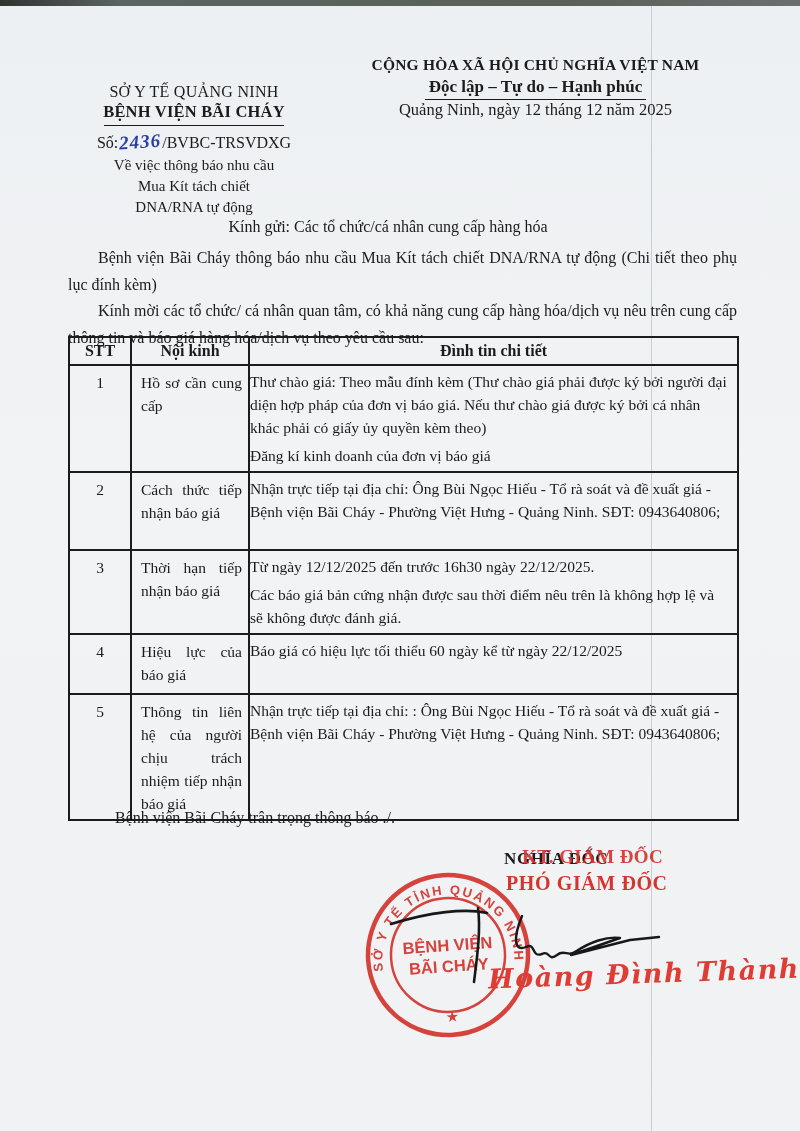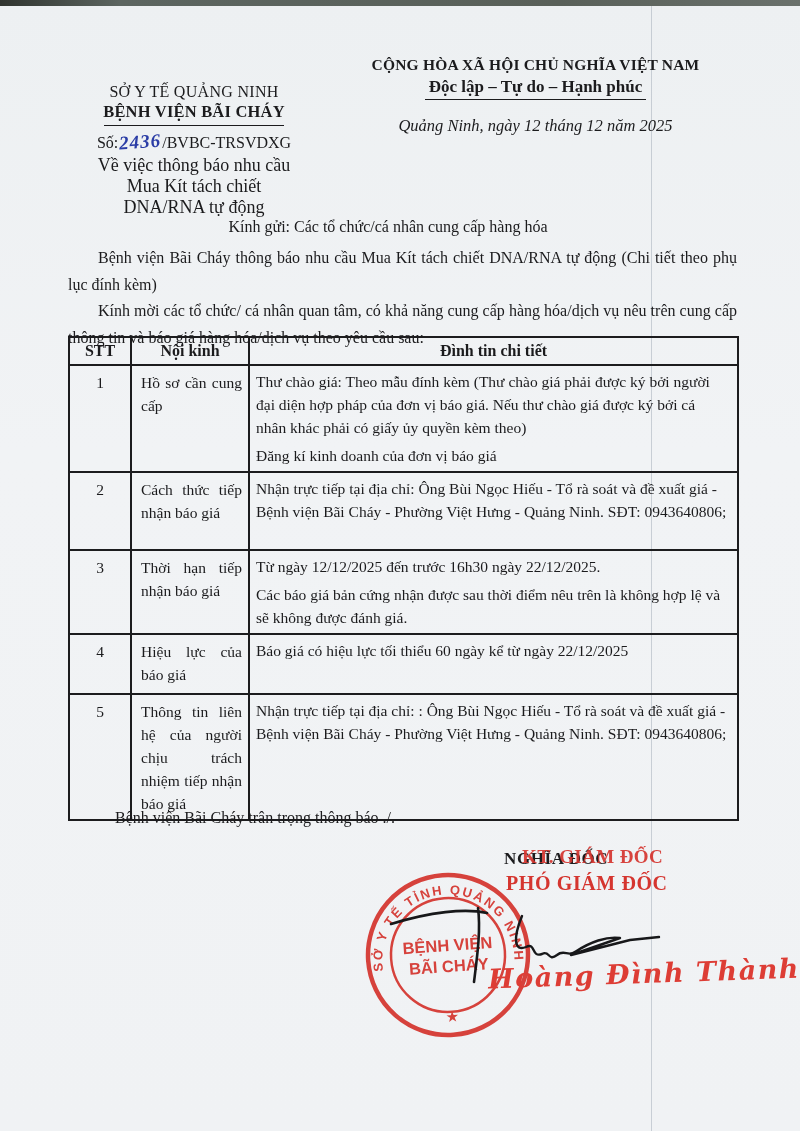--- a/index.html
+++ b/index.html
@@ -17,42 +17,42 @@
 
   
   .hdr{position:absolute;left:0;top:0;width:669px;display:flex;}
   .hdr-left{width:252px;text-align:center;margin-top:27px;}
   .org1{font-size:16px;letter-spacing:.3px;}
   .org2{font-size:16.5px;font-weight:bold;margin-top:1px;letter-spacing:.2px;}
   .org2-rule{width:180px;border-bottom:1.6px solid #1b1b1d;margin:3px auto 5px;}
   .docnum{font-size:16px;white-space:nowrap;}
   .hand{color:#2b3da6;font-size:19px;font-style:italic;letter-spacing:1px;
     display:inline-block;transform:rotate(-4deg);font-weight:bold;margin:0 1px;}
-  .subject{font-size:18px;line-height:21px;margin-top:2px;}
+  .subject{font-size:15px;line-height:21px;margin-top:2px;}
   .hdr-right{flex:1;text-align:center;padding-left:14px;}
   .nat-title{font-size:15.5px;font-weight:bold;letter-spacing:.2px;}
   .nat-motto{display:inline-block;font-size:17px;font-weight:bold;
     border-bottom:1.8px solid #1b1b1d;padding:0 4px 2px;margin-top:3px;}
-  .place-date{font-style:italic;font-size:16.5px;margin-top:16px;}
+  .place-date{font-size:16.5px;}
 
   
   .salutation{position:absolute;left:0;top:162px;width:640px;text-align:center;font-size:16px;}
   .para{position:absolute;left:0;width:669px;font-size:16px;line-height:27px;
     text-align:justify;text-indent:30px;}
   .p1{top:188px;} .p2{top:241px;}
 
   
   table.notice{position:absolute;left:0;top:280px;width:669px;border-collapse:collapse;
     table-layout:fixed;}
   table.notice th,table.notice td{border:2px solid #1c1c1e;}
   table.notice th{font-size:16px;font-weight:bold;padding:4px 4px;text-align:center;}
   td.stt{text-align:center;font-size:15.5px;vertical-align:top;padding-top:8px;}
   td.nd{font-size:15.5px;line-height:23px;vertical-align:top;
     padding:5px 6px 4px 9px;text-align:justify;}
-  td.ct{font-size:15.5px;line-height:23px;vertical-align:top;padding:4px 8px 4px 6px;}
+  td.ct{font-size:15.5px;line-height:23px;vertical-align:top;padding:4px 8px 4px 0;}
   td.ct .p + .p{margin-top:5px;}
 
   
   .closing{position:absolute;left:0;top:753px;width:669px;font-size:16px;text-indent:34px;padding-left:13px;}
   .footer{position:absolute;left:0;top:790px;width:669px;height:260px;}
   .noinhan{position:absolute;left:26px;top:7px;}
   .noinhan-title{font-size:15px;font-weight:bold;font-style:italic;}
   .noinhan-item{font-size:14.5px;margin-top:4px;}
   .noinhan-item.big{font-size:16px;margin-top:3px;}
   .sig-black{position:absolute;left:436px;top:3px;font-size:17px;font-weight:bold;

